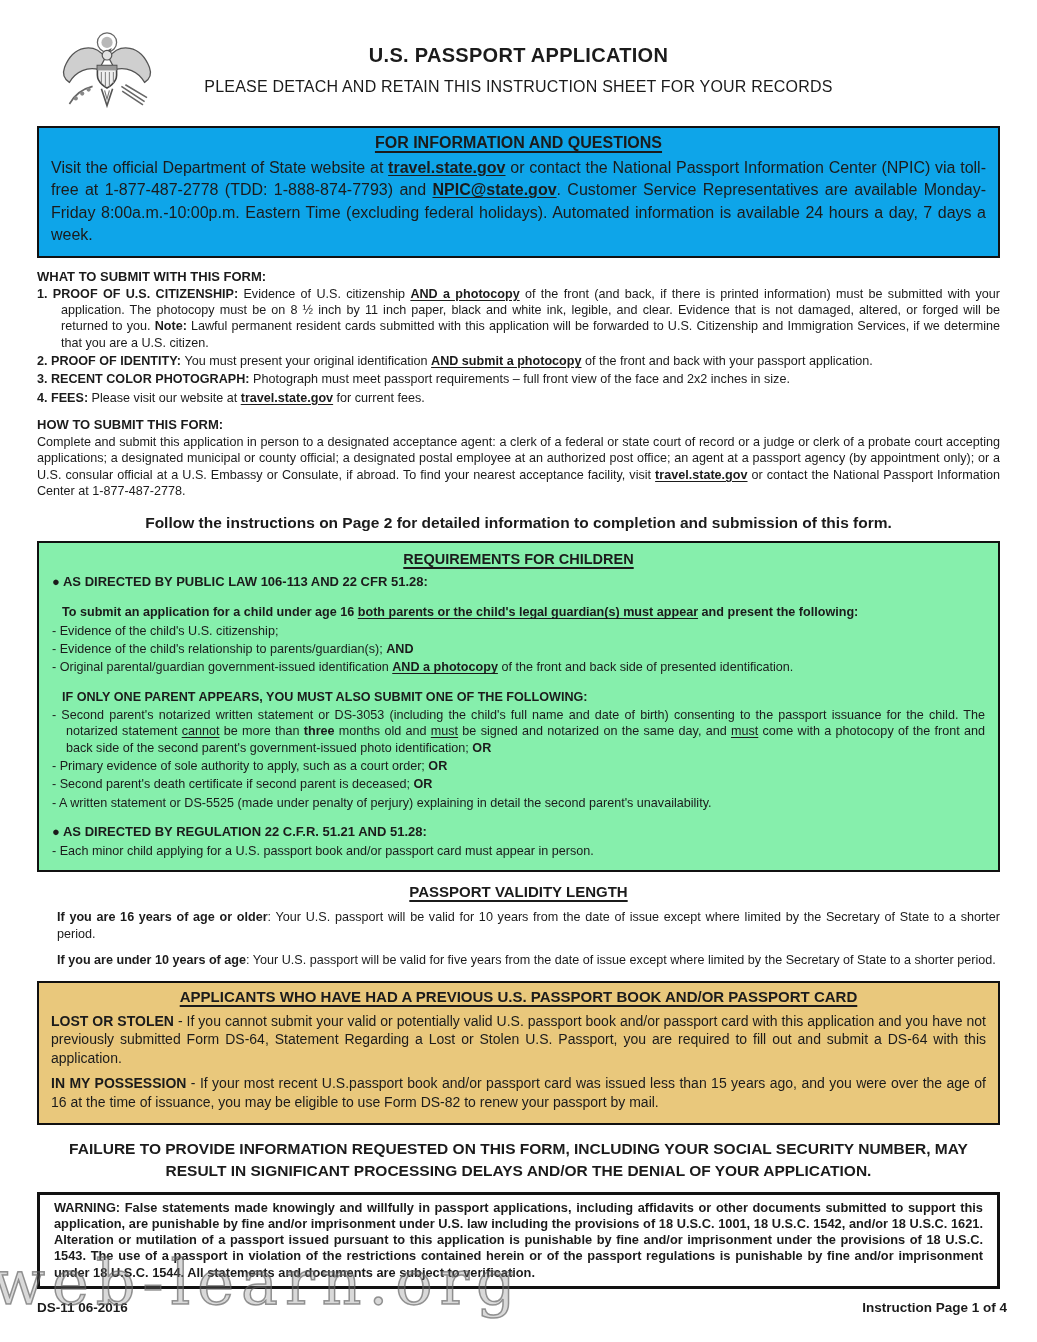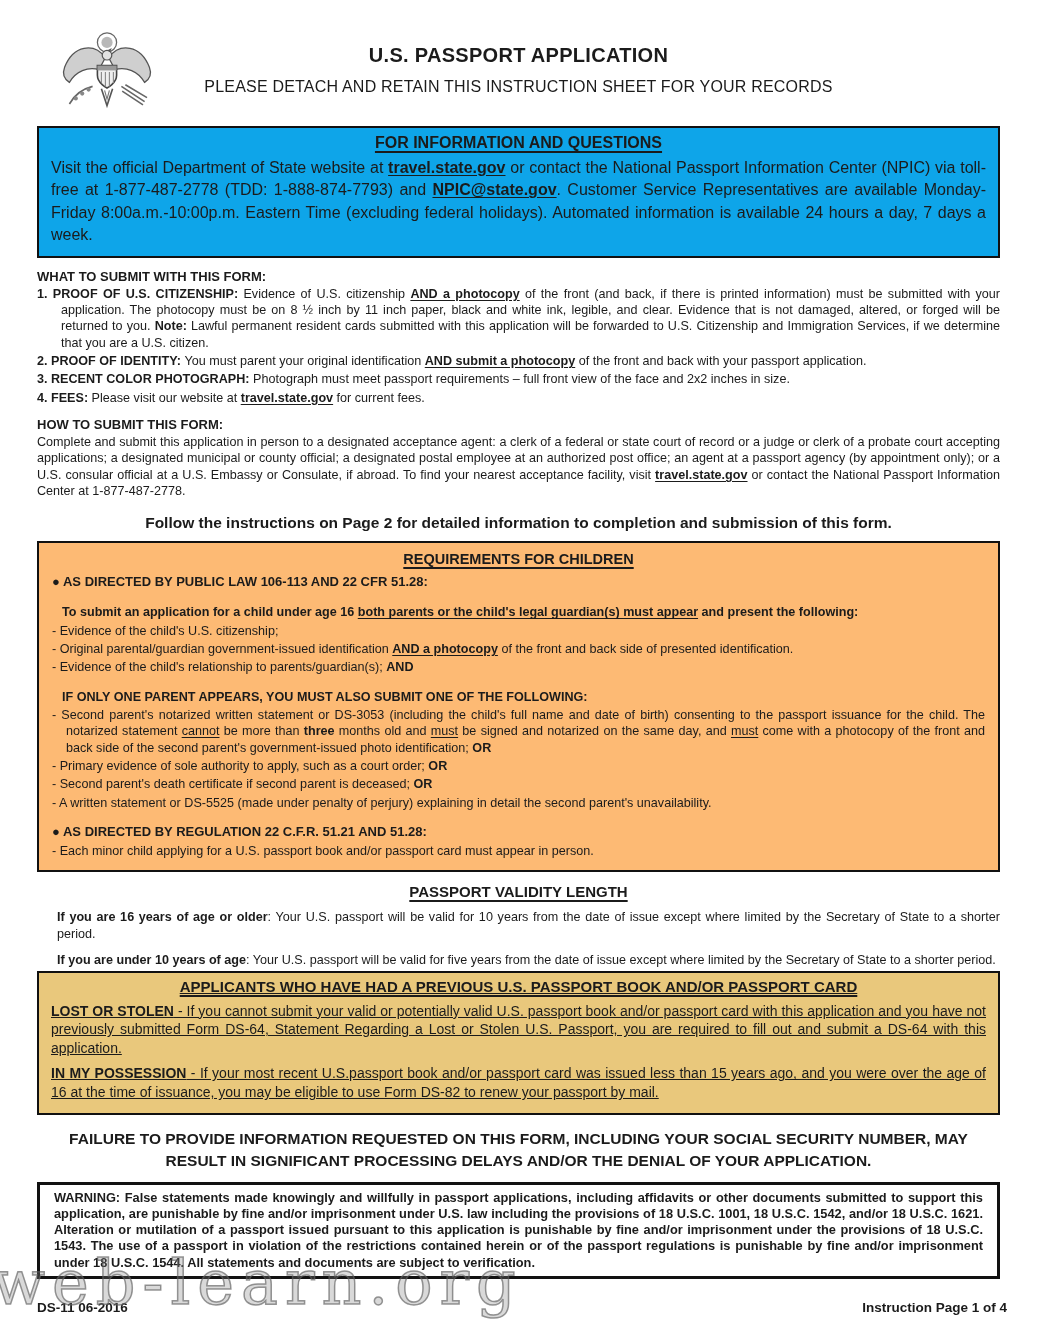--- a/index.html
+++ b/index.html
@@ -38,21 +38,21 @@
   .children-box { margin-top:9px; padding:7px 13px 11px 13px; font-size:12.6px; line-height:1.3; }
   .cb-title { font-size:14.5px; }
   .bullet-line { font-size:13px; margin-top:6px; }
   .cb-intro { margin-top:13px; margin-left:10px; }
   .cb-sub { margin-top:13px; margin-left:10px; font-weight:bold; }
   .dash-item { padding-left:14px; text-indent:-14px; margin-top:2px; text-align:justify; }
 
   .v-title { margin-top:11px; font-size:15px; }
   .v-para { font-size:12.6px; line-height:1.33; text-align:justify; margin-top:9px;padding-left:20px; }
 
-  .prev-box { margin-top:2px; padding:5px 12px 11px 12px;text-decoration:underline; }
+  .prev-box { margin-top:12px; padding:5px 12px 11px 12px; }
   .pb-title { font-size:15px; }
   .pb-para { font-size:14px; line-height:1.33; text-align:justify; margin-top:7px; }
 
   .failure-note { text-align:center; font-weight:bold; font-size:15.5px; line-height:1.42; margin:13px 14px 0 14px; }
 
   .warning-box { margin-top:10px; border:3px solid #111; background:#fff; padding:5px 14px; font-size:12.8px; line-height:1.27; text-align:justify; }
 
   .footer { position:absolute; left:37px; right:30px; top:1300px; display:flex; justify-content:space-between; font-weight:bold; font-size:13.5px; }
 
   .watermark {
@@ -95,36 +95,36 @@
     <div class="doc-subtitle">PLEASE DETACH AND RETAIN THIS INSTRUCTION SHEET FOR YOUR RECORDS</div>
   </div>
 
   <div class="box-tan info-box" style="background-color: #0ea5e9;">
     <div class="box-title">FOR INFORMATION AND QUESTIONS</div>
     <div class="info-body"><span>Visit the official Department of State website at </span><span class="b u">travel.state.gov</span><span> or contact the National Passport Information Center (NPIC) via toll-free at 1-877-487-2778 (TDD: 1-888-874-7793) and </span><span class="b u">NPIC@state.gov</span><span>.  Customer Service Representatives are available Monday-Friday 8:00a.m.-10:00p.m. Eastern Time (excluding federal holidays). Automated information is available 24 hours a day, 7 days a week.</span></div>
   </div>
 
   <div class="sec-head">WHAT TO SUBMIT WITH THIS FORM:</div>
   <div class="num-item"><span class="b">1.  PROOF OF U.S. CITIZENSHIP: </span><span>Evidence of U.S. citizenship </span><span class="b u">AND a photocopy</span><span> of the front (and back, if there is printed information) must be submitted with your application. The photocopy must be on 8 ½ inch by 11 inch paper, black and white ink, legible, and clear. Evidence that is not damaged, altered, or forged will be returned to you. </span><span class="b">Note:</span><span> Lawful permanent resident cards submitted with this application will be forwarded to U.S. Citizenship and Immigration Services, if we determine that you are a U.S. citizen.</span></div>
-  <div class="num-item"><span class="b">2.  PROOF OF IDENTITY: </span><span>You must parent your original identification </span><span class="b u">AND submit a photocopy</span><span> of the front and back with your passport application.</span></div>
+  <div class="num-item"><span class="b">2.  PROOF OF IDENTITY: </span><span>You must present your original identification </span><span class="b u">AND submit a photocopy</span><span> of the front and back with your passport application.</span></div>
   <div class="num-item"><span class="b">3.  RECENT COLOR PHOTOGRAPH: </span><span>Photograph must meet passport requirements – full front view of the face and 2x2 inches in size.</span></div>
   <div class="num-item"><span class="b">4.  FEES: </span><span>Please visit our website at </span><span class="b u">travel.state.gov</span><span> for current fees.</span></div>
 
   <div class="sec-head">HOW TO SUBMIT THIS FORM:</div>
   <div class="para"><span>Complete and submit this application in person to a designated acceptance agent:  a clerk of a federal or state court of record or a judge or clerk of a probate court accepting applications; a designated municipal or county official; a designated postal employee at an authorized post office; an agent at a passport agency (by appointment only); or a U.S. consular official at a U.S. Embassy or Consulate, if abroad.  To find your nearest acceptance facility, visit </span><span class="b u">travel.state.gov</span><span> or contact the National Passport Information Center at 1-877-487-2778.</span></div>
 
   <div class="follow-note">Follow the instructions on Page 2 for detailed information to completion and submission of this form.</div>
 
-  <div class="box-tan children-box" style="background-color: #fdba74;">
+  <div class="box-tan children-box" style="background-color: #86efac;">
     <div class="box-title cb-title">REQUIREMENTS FOR CHILDREN</div>
     <div class="bullet-line"><span class="b">●  AS DIRECTED BY PUBLIC LAW 106-113 AND 22 CFR 51.28:</span></div>
     <div class="cb-intro"><span class="b">To submit an application for a child under age 16 </span><span class="b u">both parents or the child's legal guardian(s) must appear</span><span class="b"> and present the following:</span></div>
     <div class="dash-item"><span>-  Evidence of the child's U.S. citizenship;</span></div>
+    <div class="dash-item"><span>-  Evidence of the child's relationship to parents/guardian(s); </span><span class="b">AND</span></div>
     <div class="dash-item"><span>-  Original parental/guardian government-issued identification </span><span class="b u">AND a photocopy</span><span> of the front and back side of presented identification.</span></div>
-    <div class="dash-item"><span>-  Evidence of the child's relationship to parents/guardian(s); </span><span class="b">AND</span></div>
     <div class="cb-sub">IF ONLY ONE PARENT APPEARS, YOU MUST ALSO SUBMIT ONE OF THE FOLLOWING:</div>
     <div class="dash-item"><span>-  Second parent's notarized written statement or DS-3053 (including the child's full name and date of birth) consenting to the passport issuance for the child. The notarized statement </span><span class="u">cannot</span><span> be more than </span><span class="b">three</span><span> months old and </span><span class="u">must</span><span> be signed and notarized on the same day, and </span><span class="u">must</span><span> come with a photocopy of the front and back side of the second parent's government-issued photo identification; </span><span class="b">OR</span></div>
     <div class="dash-item"><span>-  Primary evidence of sole authority to apply, such as a court order; </span><span class="b">OR</span></div>
     <div class="dash-item"><span>-  Second parent's death certificate if second parent is deceased; </span><span class="b">OR</span></div>
     <div class="dash-item"><span>-  A written statement or DS-5525 (made under penalty of perjury) explaining in detail the second parent's unavailability.</span></div>
     <div class="bullet-line" style="margin-top:13px;"><span class="b">●  AS DIRECTED BY REGULATION 22 C.F.R. 51.21 AND 51.28:</span></div>
     <div class="dash-item"><span>-  Each minor child applying for a U.S. passport book and/or passport card must appear in person.</span></div>
   </div>
 
   <div class="box-title v-title">PASSPORT VALIDITY LENGTH</div>

